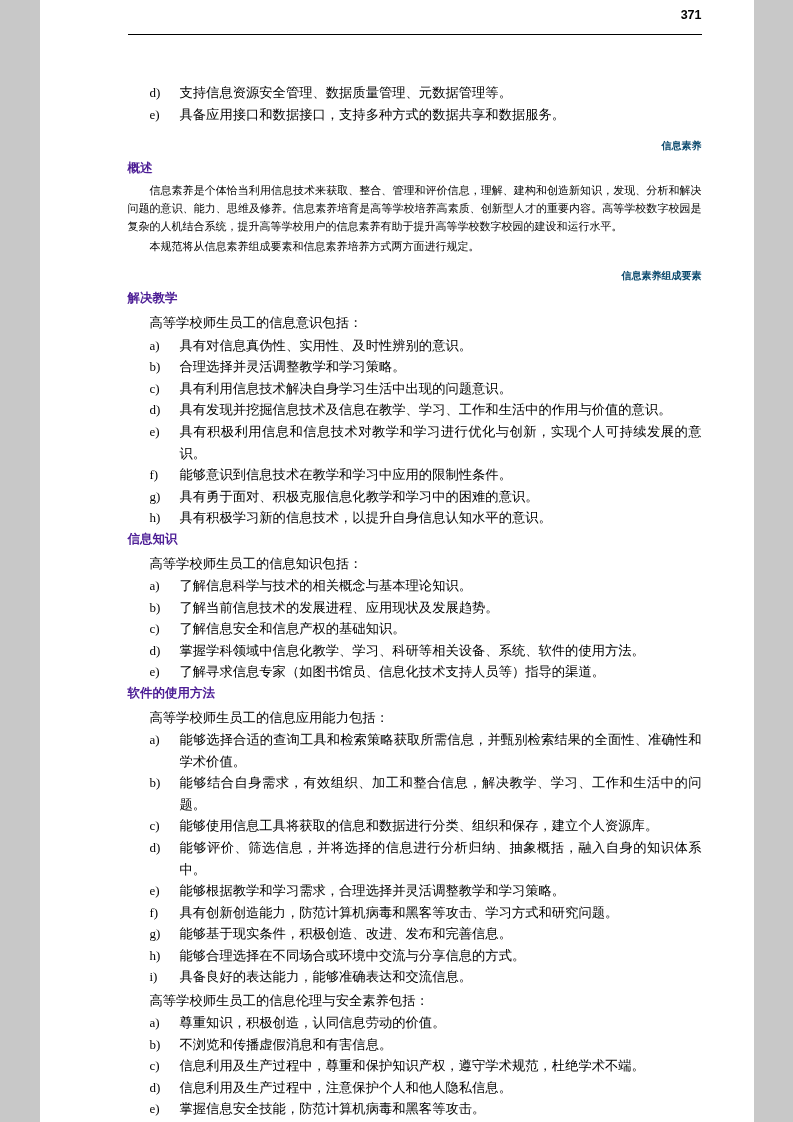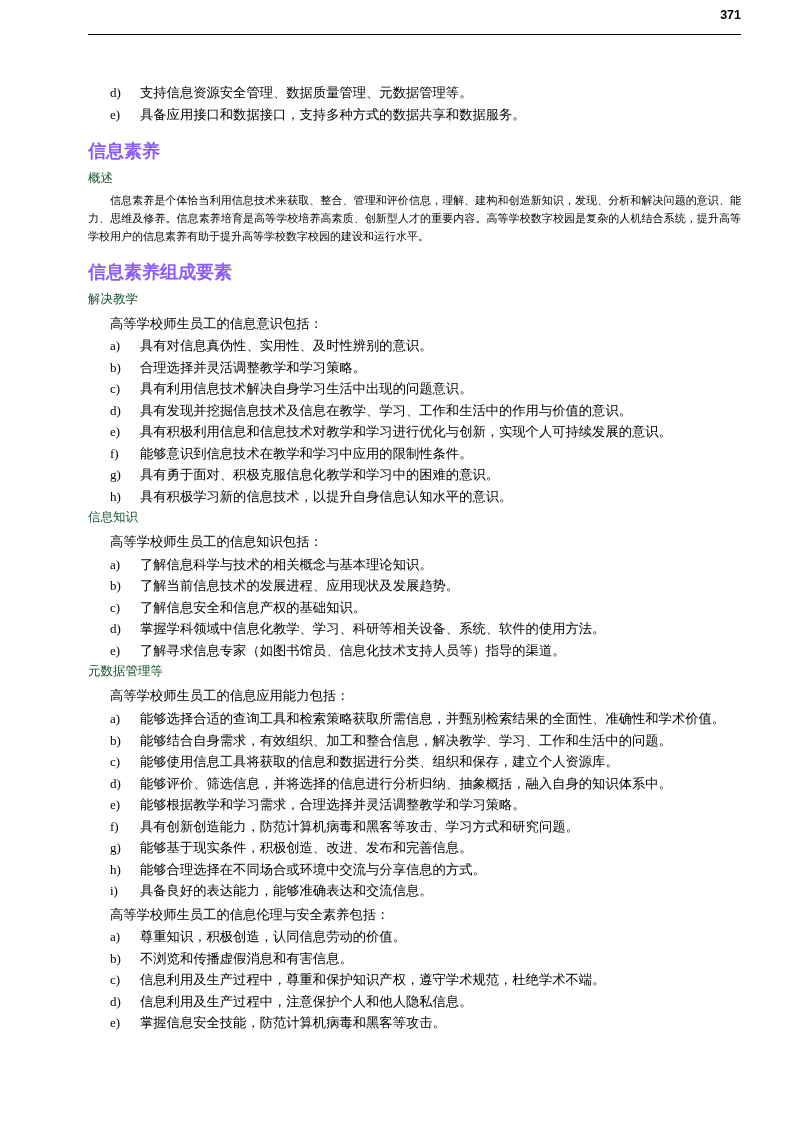--- a/index.html
+++ b/index.html
@@ -4,21 +4,21 @@
 <style>
   html, body {
     margin: 0;
     padding: 0;
     background: #c8c8c8;
   }
   body {
     font-family: "Liberation Serif", "DejaVu Serif", serif;
   }
   .page {
-    width: 793px;
+    width: 714px;
     height: 1122px;
     background: #ffffff;
     position: relative;
     margin: 0 auto;
     box-sizing: border-box;
     overflow: hidden;
   }
   .page-number {
     position: absolute;
     top: 8px;
@@ -38,33 +38,34 @@
   .content {
     position: absolute;
     top: 82px;
     left: 88px;
     right: 52px;
   }
 
   
   h2.sec {
     font-family: "Liberation Sans", sans-serif;
-    font-size: 18px;
+    font-size: 10px;
     font-weight: bold;
     margin: 14px 0 7px 0;
     padding: 0;
-    color: #8b5cf6;
+    color: #0c4a6e;
+    text-align: right;
   }
   h3.sub {
     font-family: "Liberation Sans", sans-serif;
     font-size: 12.5px;
-    font-weight: normal;
+    font-weight: bold;
     margin: 0 0 5px 0;
     padding: 0;
-    color: #14532d;
+    color: #4c1d95;
   }
   .para {
     font-size: 11px;
     line-height: 1.62;
     text-align: justify;
     margin: 0 0 2px 0;
     text-indent: 2em;
   }
   .lead {
     font-size: 13.3px;
@@ -116,20 +117,21 @@
       </li>
       <li>
         <span class="marker">e)</span>
         <span class="txt">具备应用接口和数据接口，支持多种方式的数据共享和数据服务。</span>
       </li>
     </ul>
 
     <h2 class="sec">信息素养</h2>
     <h3 class="sub">概述</h3>
     <p class="para">信息素养是个体恰当利用信息技术来获取、整合、管理和评价信息，理解、建构和创造新知识，发现、分析和解决问题的意识、能力、思维及修养。信息素养培育是高等学校培养高素质、创新型人才的重要内容。高等学校数字校园是复杂的人机结合系统，提升高等学校用户的信息素养有助于提升高等学校数字校园的建设和运行水平。</p>
+    <p class="para">本规范将从信息素养组成要素和信息素养培养方式两方面进行规定。</p>
 
     <h2 class="sec">信息素养组成要素</h2>
 
     <h3 class="sub">解决教学</h3>
     <p class="lead">高等学校师生员工的信息意识包括：</p>
     <ul class="alist">
       <li>
           <span class="marker">a)</span>
           <span class="txt">具有对信息真伪性、实用性、及时性辨别的意识。</span>
         </li>
@@ -181,21 +183,21 @@
       <li>
           <span class="marker">d)</span>
           <span class="txt">掌握学科领域中信息化教学、学习、科研等相关设备、系统、软件的使用方法。</span>
         </li>
       <li>
           <span class="marker">e)</span>
           <span class="txt">了解寻求信息专家（如图书馆员、信息化技术支持人员等）指导的渠道。</span>
         </li>
     </ul>
 
-    <h3 class="sub">元数据管理等</h3>
+    <h3 class="sub">软件的使用方法</h3>
     <p class="lead">高等学校师生员工的信息应用能力包括：</p>
     <ul class="alist">
       <li>
           <span class="marker">a)</span>
           <span class="txt">能够选择合适的查询工具和检索策略获取所需信息，并甄别检索结果的全面性、准确性和学术价值。</span>
         </li>
       <li>
           <span class="marker">b)</span>
           <span class="txt">能够结合自身需求，有效组织、加工和整合信息，解决教学、学习、工作和生活中的问题。</span>
         </li>

